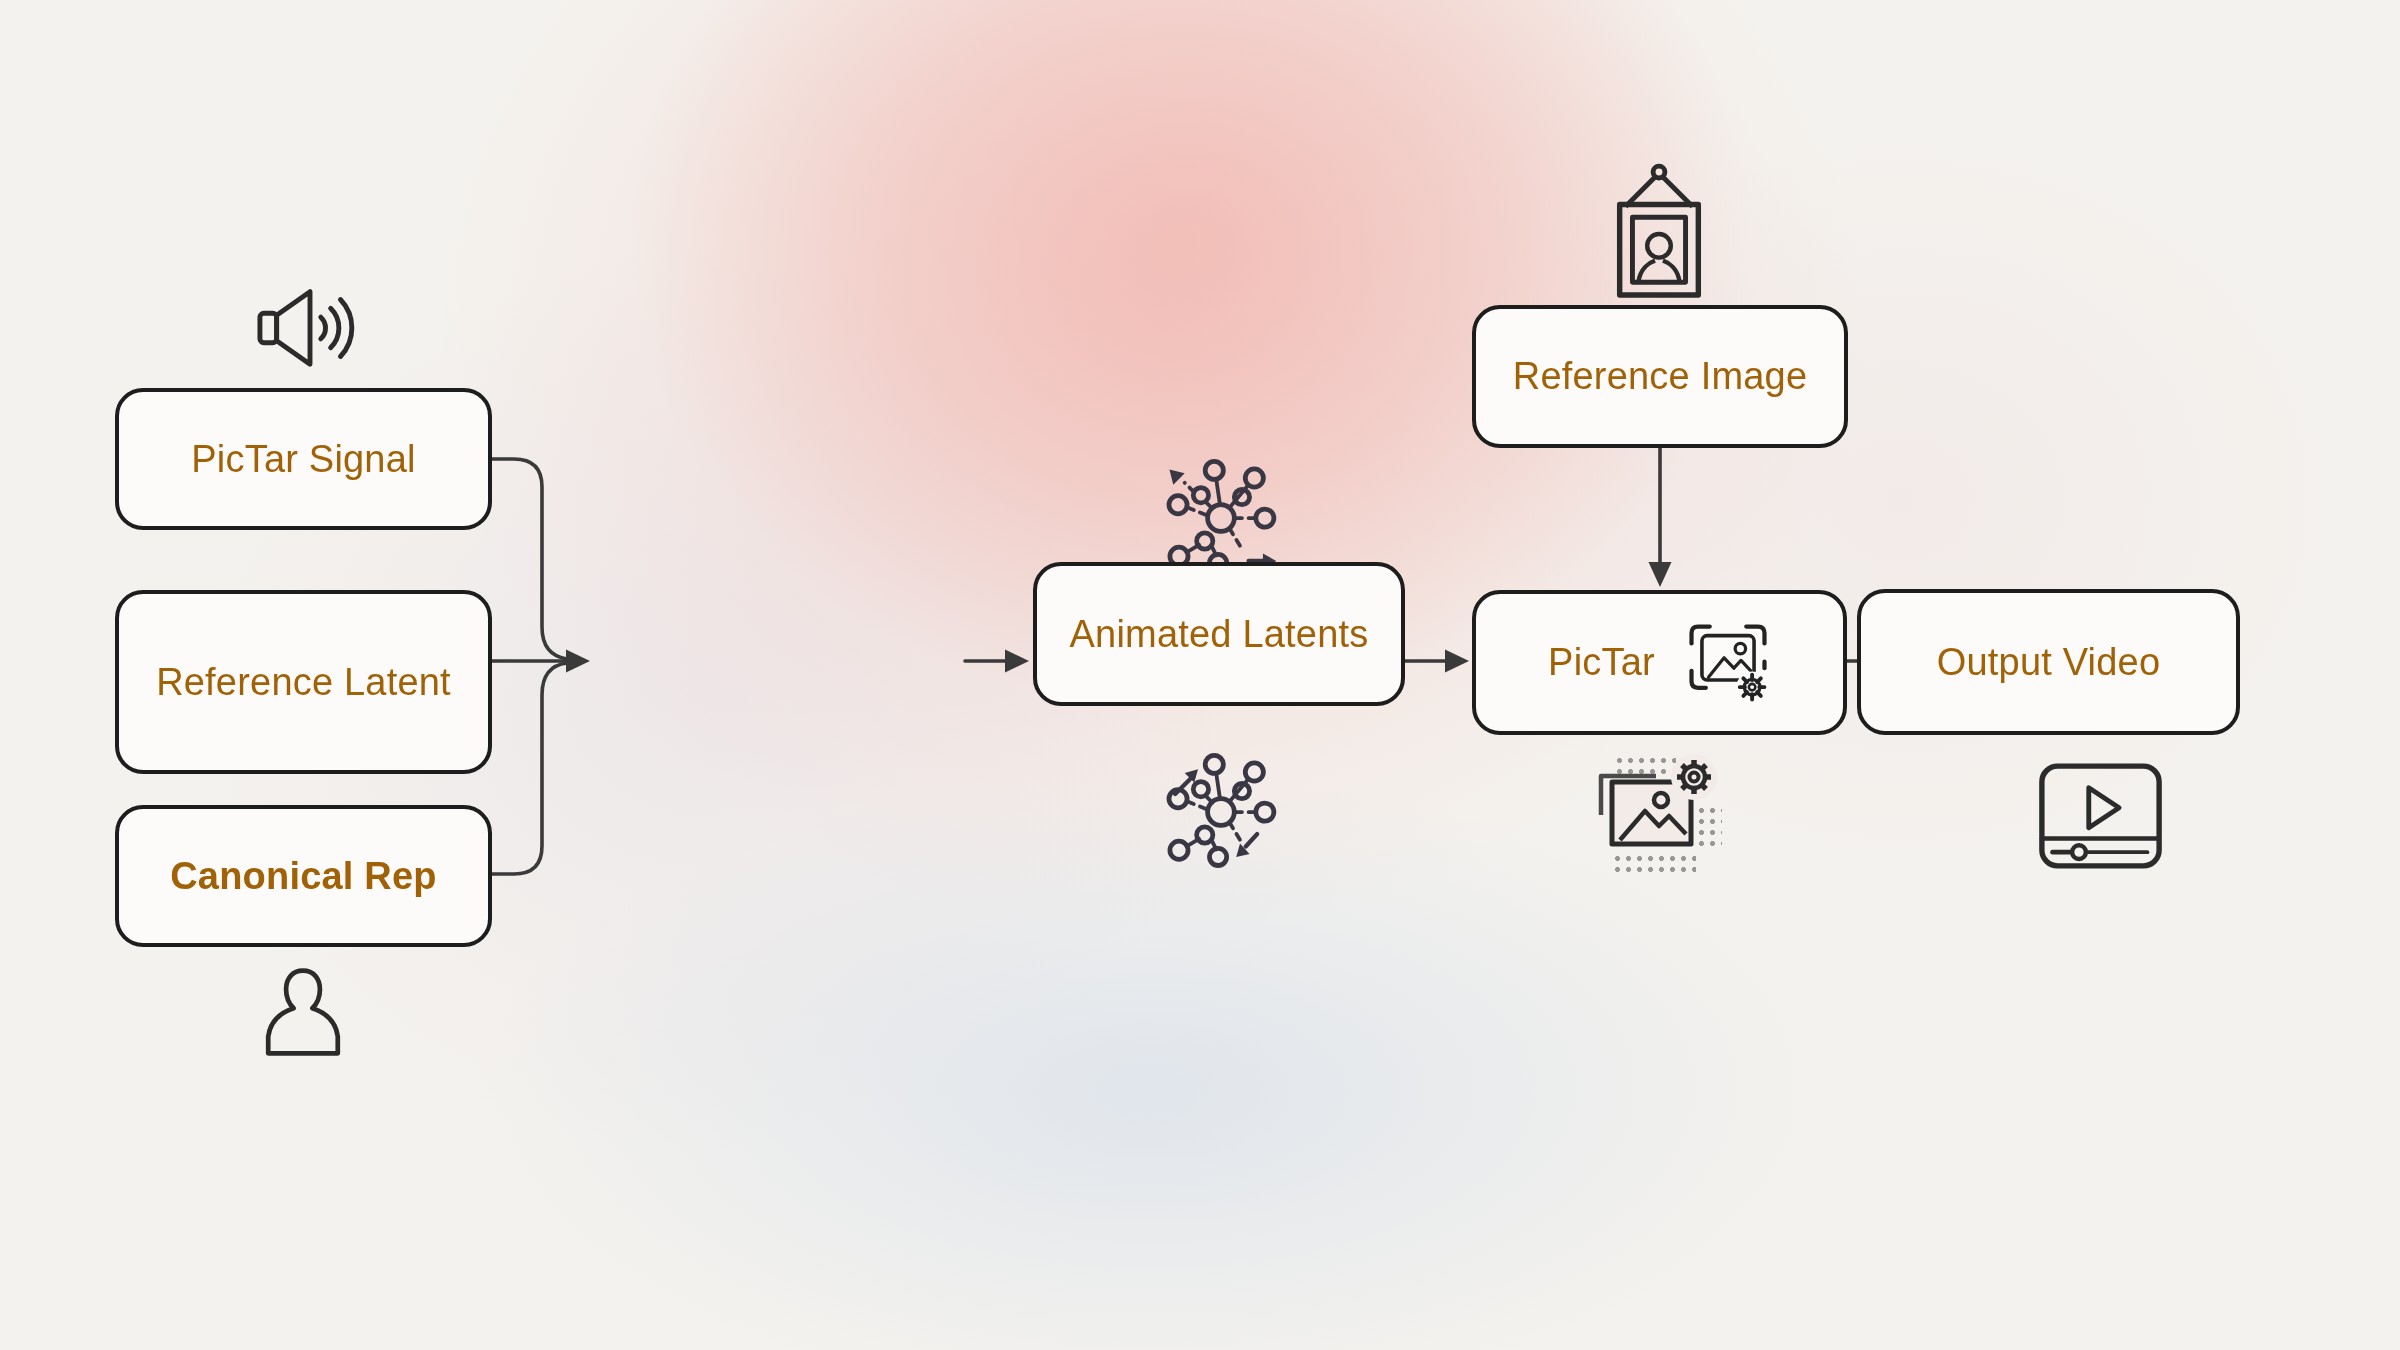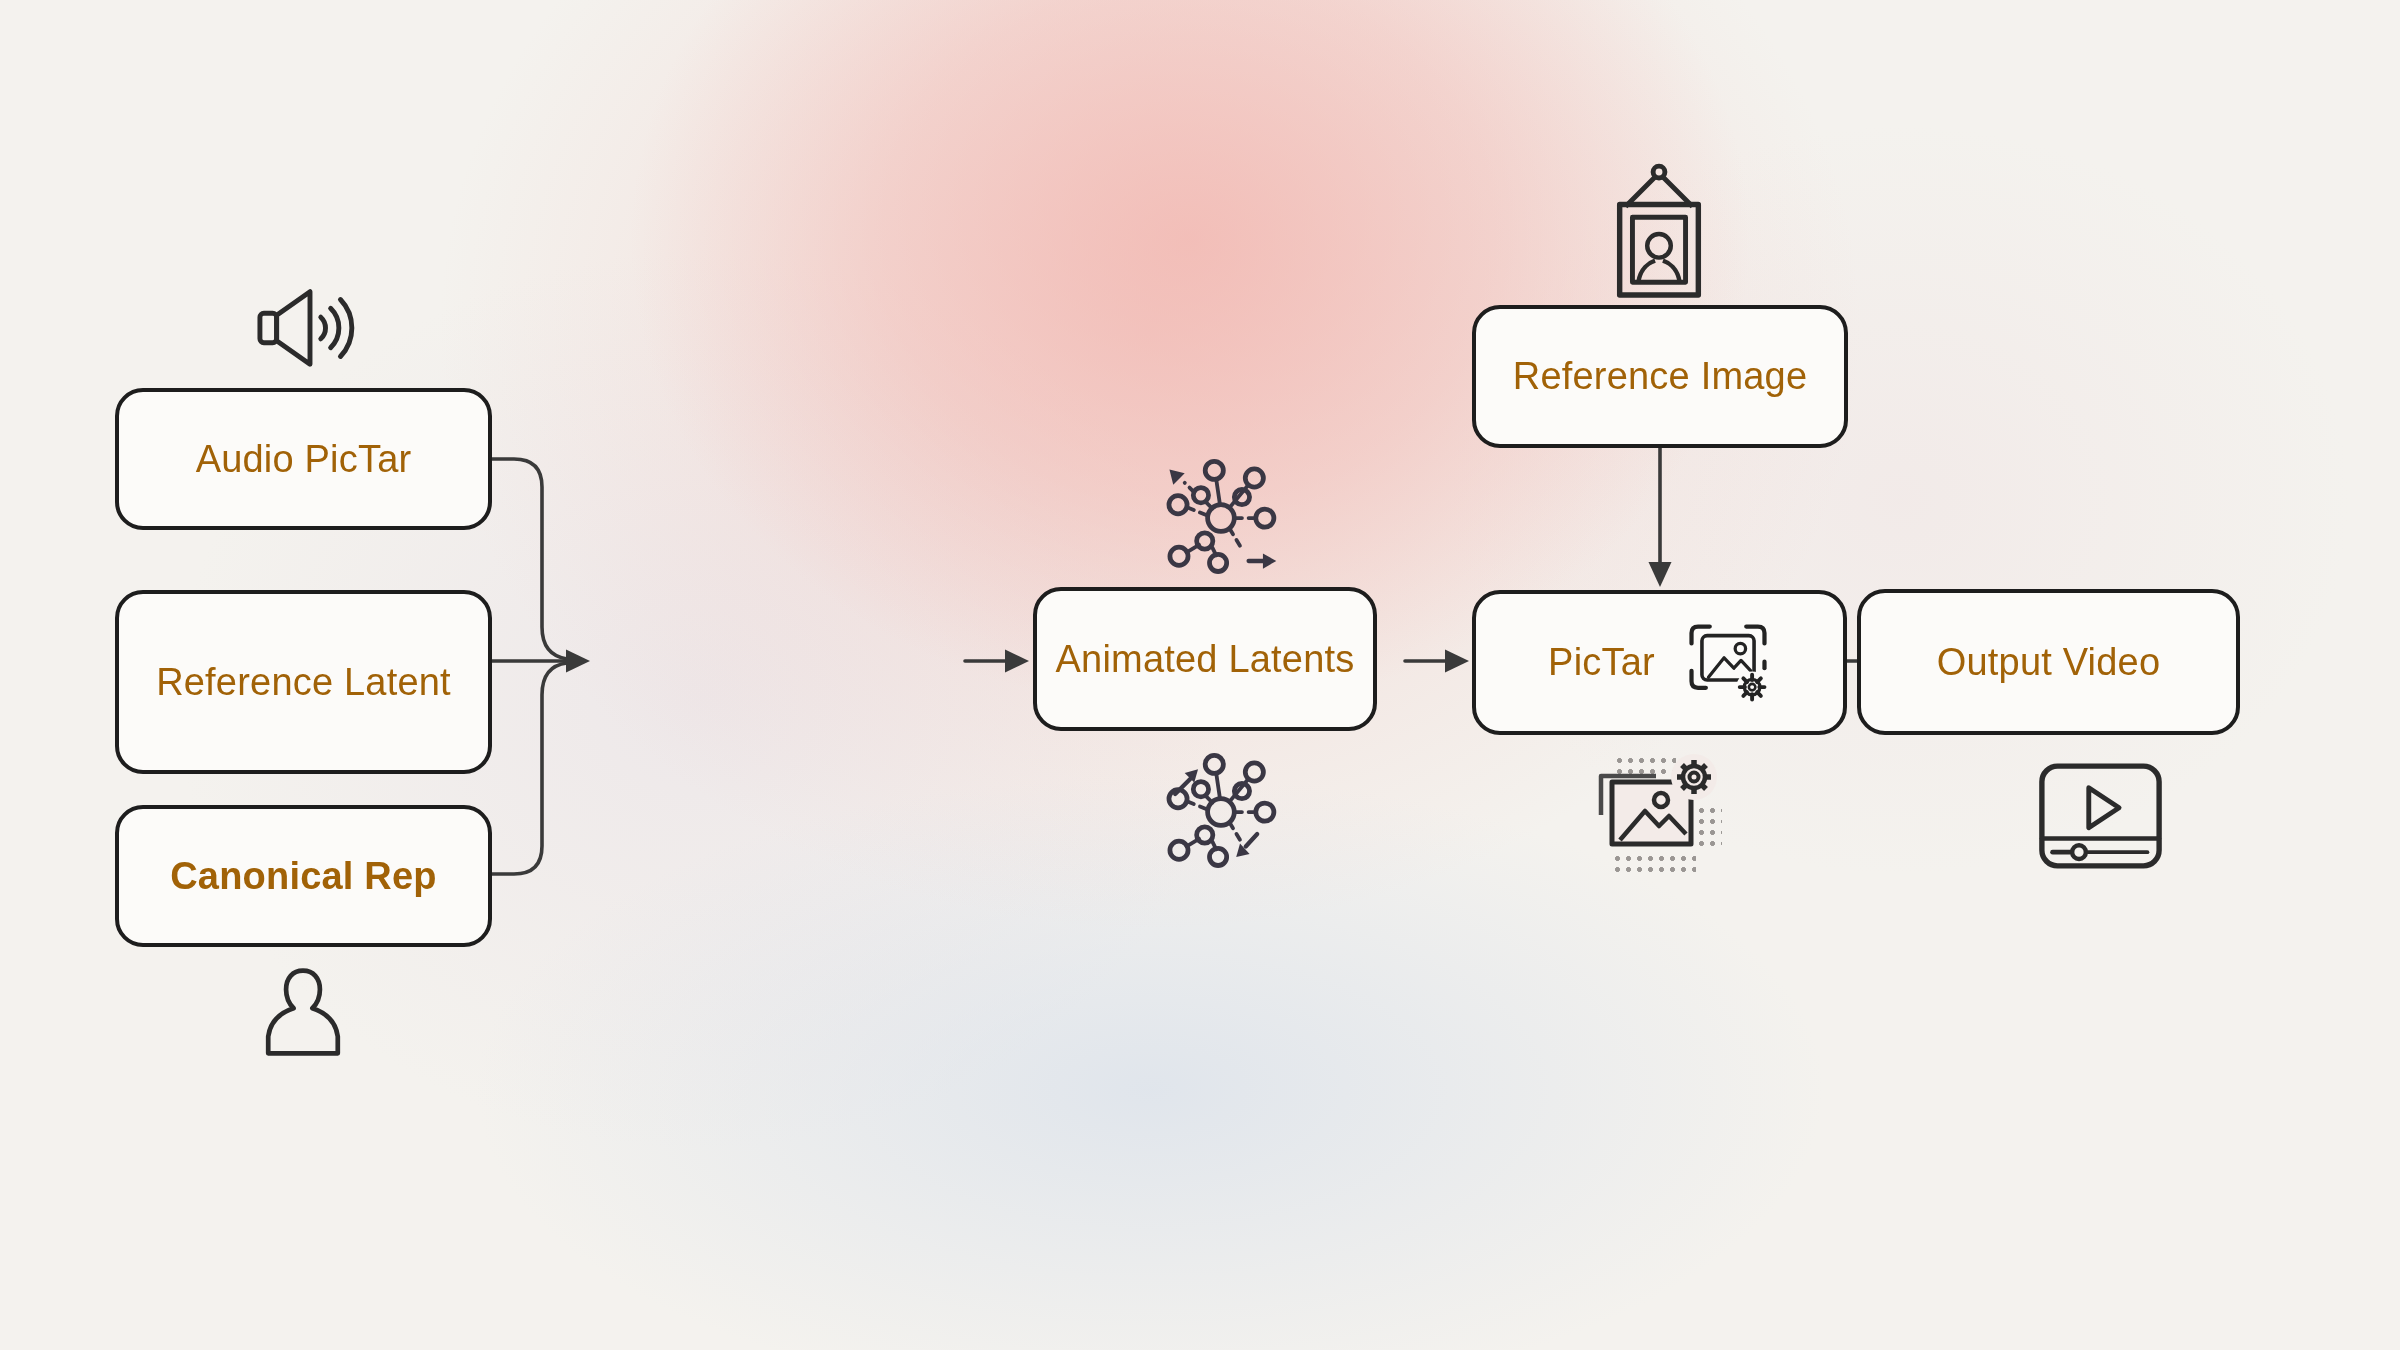--- a/index.html
+++ b/index.html
@@ -173,33 +173,33 @@
       <rect x="5" y="5" width="120" height="102" rx="16" stroke-width="5.5"></rect>
       <path d="M53 27 L84 47.5 L53 68 Z" stroke-width="5"></path>
       <path d="M5 79 H125" stroke-width="4.5"></path>
       <path d="M16 93 H34" stroke-width="5"></path>
       <circle cx="43" cy="93" r="7" stroke-width="4.5"></circle>
       <path d="M52 93 H113" stroke-width="4"></path>
     </svg>
   </div>
 
   <div class="node" style="left:115px;top:388px;width:377px;height:142px;">
-    <span>Audio PicTar</span>
+    <span>PicTar Signal</span>
   </div>
 
   <div class="node" style="left:115px;top:590px;width:377px;height:184px;">
     <span>Reference Latent</span>
   </div>
 
   <div class="node" style="left:115px;top:805px;width:377px;height:142px;font-weight:bold;">
     <span>Canonical Rep</span>
   </div>
 
 
-  <div class="node" style="left:1033px;top:587px;width:344px;height:144px;">
+  <div class="node" style="left:1033px;top:562px;width:372px;height:144px;">
     <span>Animated Latents</span>
   </div>
 
   <div class="node" style="left:1472px;top:305px;width:376px;height:143px;">
     <span>Reference Image</span>
   </div>
 
   <div class="node" style="left:1472px;top:590px;width:375px;height:145px;gap:30px;">
     <span>PicTar</span>
     <span>

